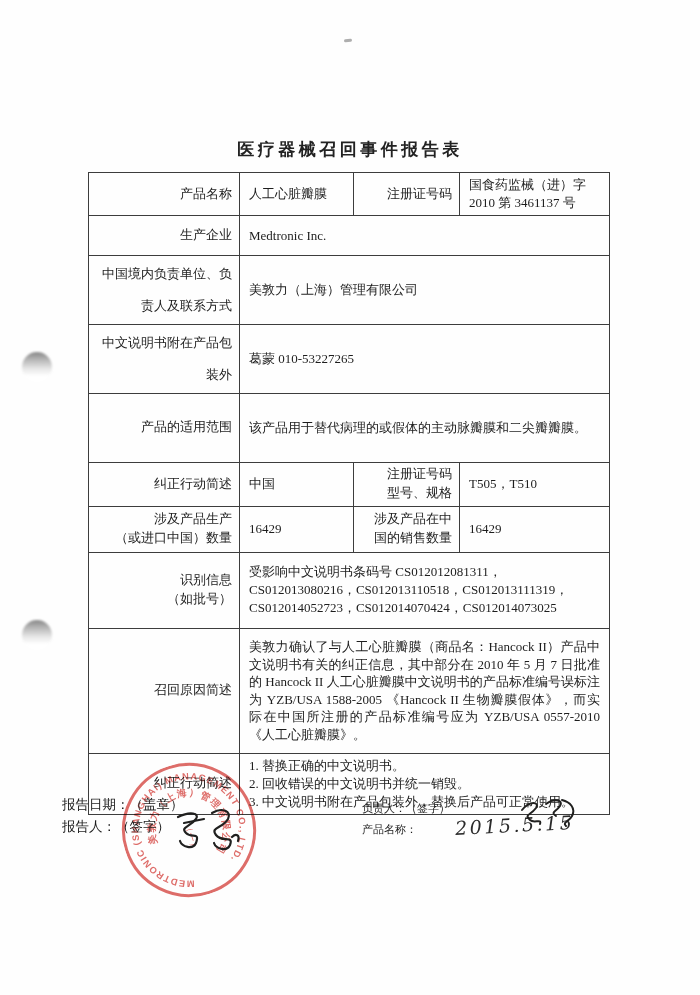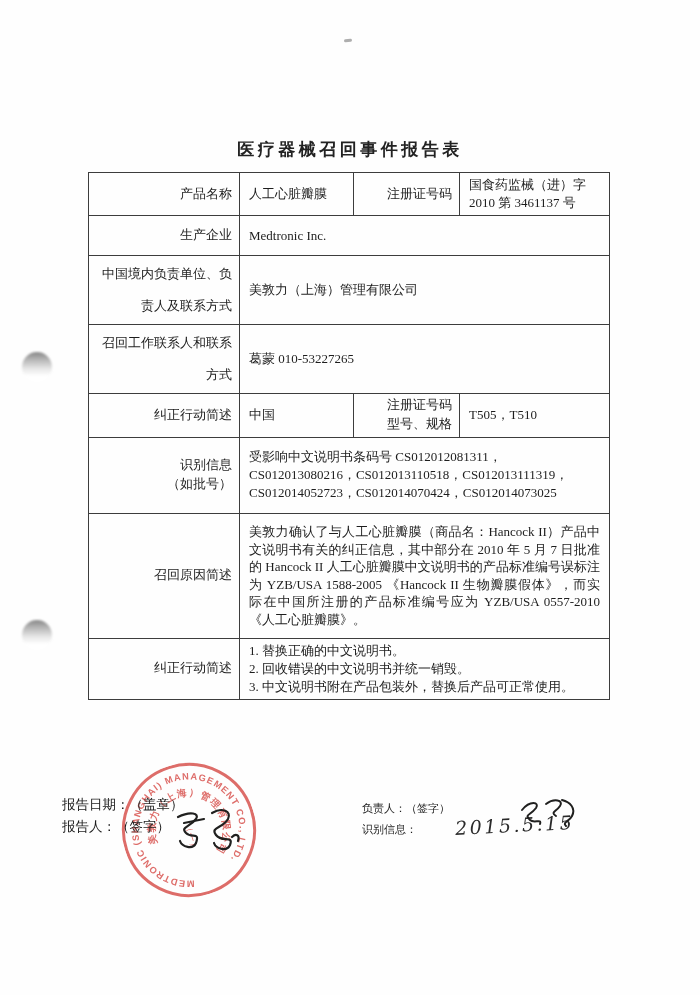--- a/index.html
+++ b/index.html
@@ -78,29 +78,41 @@
     </tr>
     <tr class="r2">
       <td class="lbl">生产企业</td>
       <td class="val" colspan="3">Medtronic Inc.</td>
     </tr>
     <tr class="r3">
       <td class="lbl spread">中国境内负责单位、负责人及联系方式</td>
       <td class="val" colspan="3">美敦力（上海）管理有限公司</td>
     </tr>
     <tr class="r4">
-      <td class="lbl spread">召回工作联系人和联系方式</td>
+      <td class="lbl spread">中文说明书附在产品包装外</td>
       <td class="val" colspan="3">葛蒙 010-53227265</td>
+    </tr>
+    <tr class="r5">
+      <td class="lbl">产品的适用范围</td>
+      <td class="val" colspan="3">该产品用于替代病理的或假体的主动脉瓣膜和二尖瓣瓣膜。</td>
     </tr>
     <tr class="r6">
       <td class="lbl">纠正行动简述</td>
       <td class="val">中国</td>
       <td class="lbl pre">注册证号码
 型号、规格</td>
       <td class="val">T505，T510</td>
+    </tr>
+    <tr class="r7">
+      <td class="lbl pre">涉及产品生产
+（或进口中国）数量</td>
+      <td class="val">16429</td>
+      <td class="lbl pre">涉及产品在中
+国的销售数量</td>
+      <td class="val">16429</td>
     </tr>
     <tr class="r8">
       <td class="lbl pre">识别信息
 （如批号）</td>
       <td class="val" colspan="3">受影响中文说明书条码号 CS012012081311，CS012013080216，CS012013110518，CS012013111319，CS012014052723，CS012014070424，CS012014073025</td>
     </tr>
     <tr class="r9">
       <td class="lbl">召回原因简述</td>
       <td class="val reason" colspan="3">美敦力确认了与人工心脏瓣膜（商品名：Hancock II）产品中文说明书有关的纠正信息，其中部分在 2010 年 5 月 7 日批准的 Hancock II 人工心脏瓣膜中文说明书的产品标准编号误标注为 YZB/USA 1588-2005 《Hancock II 生物瓣膜假体》，而实际在中国所注册的产品标准编号应为 YZB/USA 0557-2010《人工心脏瓣膜》。</td>
     </tr>
@@ -113,21 +125,21 @@
   </tbody>
     </table>
 
   <div class="footer-left">
     <div>报告日期：（盖章）</div>
     <div>报告人：（签字）</div>
   </div>
 
   <div class="footer-right">
     <div>负责人：（签字）</div>
-    <div>识别信息：</div>
+    <div>产品名称：</div>
   </div>
 
   <div class="hand-date">2015.5.15</div>
 
   <svg class="sig" id="sig-reporter" width="76" height="52" viewBox="0 0 76 52">
     <g fill="none" stroke="#20201f" stroke-width="2.2" stroke-linecap="round">
       <path d="M8,14 C20,8 30,10 26,16 C20,24 10,24 16,30 C22,36 30,28 26,40 C23,47 12,44 10,38"></path>
       <path d="M14,20 L34,16"></path>
       <path d="M42,10 C52,4 62,8 58,16 C52,26 40,24 46,32 C52,40 64,32 60,42 C57,49 46,46 44,40"></path>
       <path d="M62,34 C66,30 70,32 68,38"></path>

